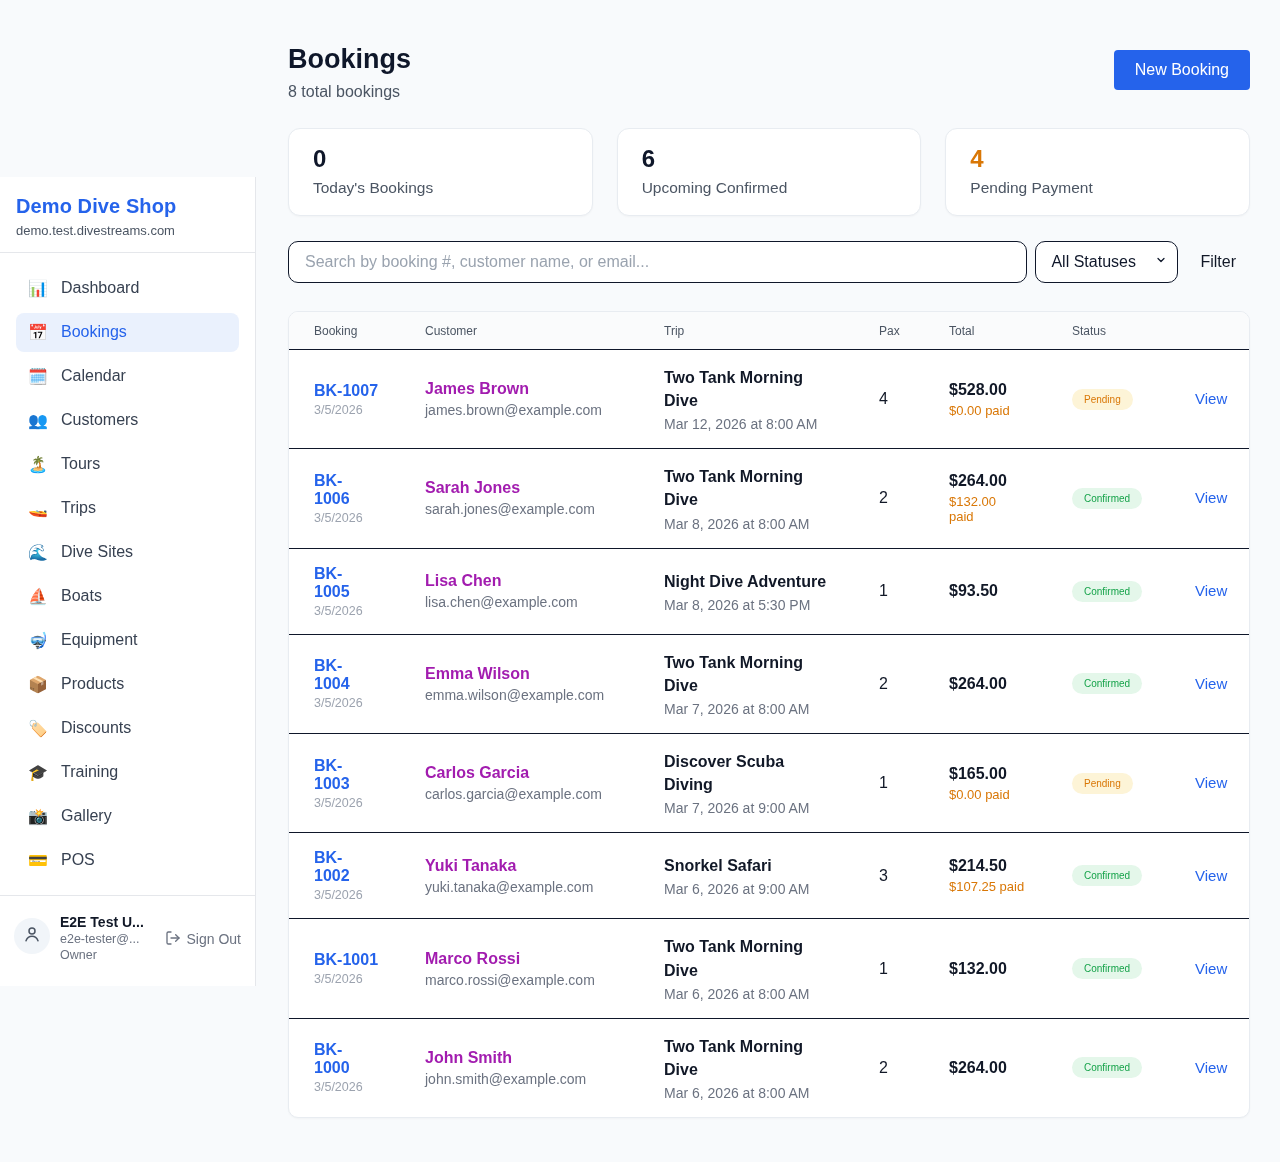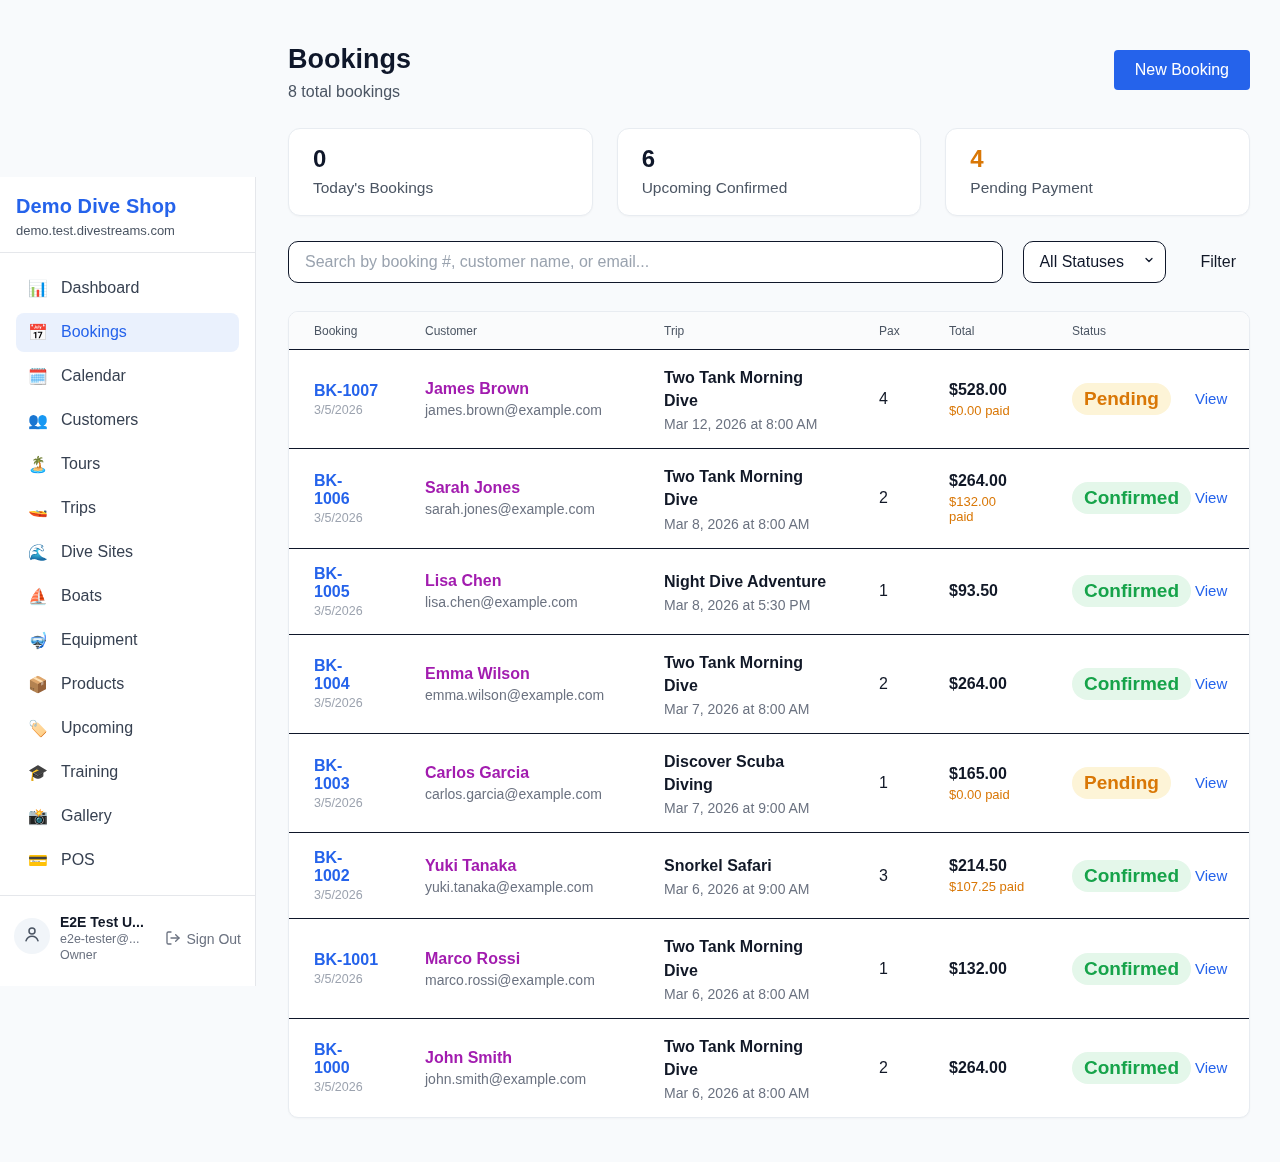--- a/index.html
+++ b/index.html
@@ -56,21 +56,21 @@
 
   .stats { display:flex; gap:24px; margin-top:27px; }
   .stat-card {
     flex:1; background:#fff; border:1px solid #e8ecf1; border-radius:12px;
     padding:16px 24px 18px 24px; box-shadow:0 1px 2px rgba(16,24,40,.03);
   }
   .stat-value { font-size:24px; font-weight:800; color:#0f172a; }
   .stat-value.orange { color:#d97706; }
   .stat-label { font-size:15.5px; color:#4b5563; margin-top:6px; }
 
-  .filter-row { display:flex; align-items:center; margin-top:25px; gap:20px; }
+  .filter-row { display:flex; align-items:center; margin-top:25px; gap:8px; }
   .search-input {
     flex:1; height:42px; border:1.5px solid #0f172a; border-radius:10px;
     padding:0 16px; font-size:16px; font-family:inherit; color:#0f172a; background:#fff; outline:none;
   }
   .search-input::placeholder { color:#9aa3af; }
   .select-wrap { position:relative; }
   .status-select {
     height:42px; width:143px; border:1.5px solid #0f172a; border-radius:10px;
     background:#fff; font-size:16px; font-family:inherit; color:#0f172a;
     padding:0 30px 0 15px; appearance:none; -webkit-appearance:none; cursor:pointer; outline:none;
@@ -104,21 +104,21 @@
   .bdate { font-size:12.5px; color:#9ca3af; margin-top:3px; }
   .cname { font-size:16px; color:#a21caf; font-weight:700; }
   .cemail { font-size:14px; color:#6b7280; margin-top:4px; }
   .tname { font-size:16px; color:#111827; font-weight:600; max-width:172px; line-height:1.45; }
   .tdate { font-size:14px; color:#6b7280; margin-top:4px; }
   .td-pax { font-size:16px; color:#111827; }
   .tot { font-size:16px; color:#111827; font-weight:700; }
   .paid { font-size:13px; color:#d97706; margin-top:4px; }
   .paid.wrap { max-width:66px; }
   .badge {
-    display:inline-block; font-size:19px; padding:5px 12px; border-radius:999px; font-weight:700;
+    display:inline-block; font-size:10px; padding:5px 12px; border-radius:999px; font-weight:400;
   }
   .badge.pending { background:#fdf4d7; color:#d97706; }
   .badge.confirmed { background:#e4f7ea; color:#16a34a; }
   .view { color:#2563eb; font-size:15px; font-weight:500; text-decoration:none; cursor:pointer; }
 </style>
 </head>
 <body>
 
 <div class="app">
 
@@ -173,21 +173,21 @@
     <span class="nav-label">Equipment</span>
   </div>
 
   <div class="nav-item">
     <span class="nav-icon">📦</span>
     <span class="nav-label">Products</span>
   </div>
 
   <div class="nav-item">
     <span class="nav-icon">🏷️</span>
-    <span class="nav-label">Upcoming</span>
+    <span class="nav-label">Discounts</span>
   </div>
 
   <div class="nav-item">
     <span class="nav-icon">🎓</span>
     <span class="nav-label">Training</span>
   </div>
 
   <div class="nav-item">
     <span class="nav-icon">📸</span>
     <span class="nav-label">Gallery</span>

